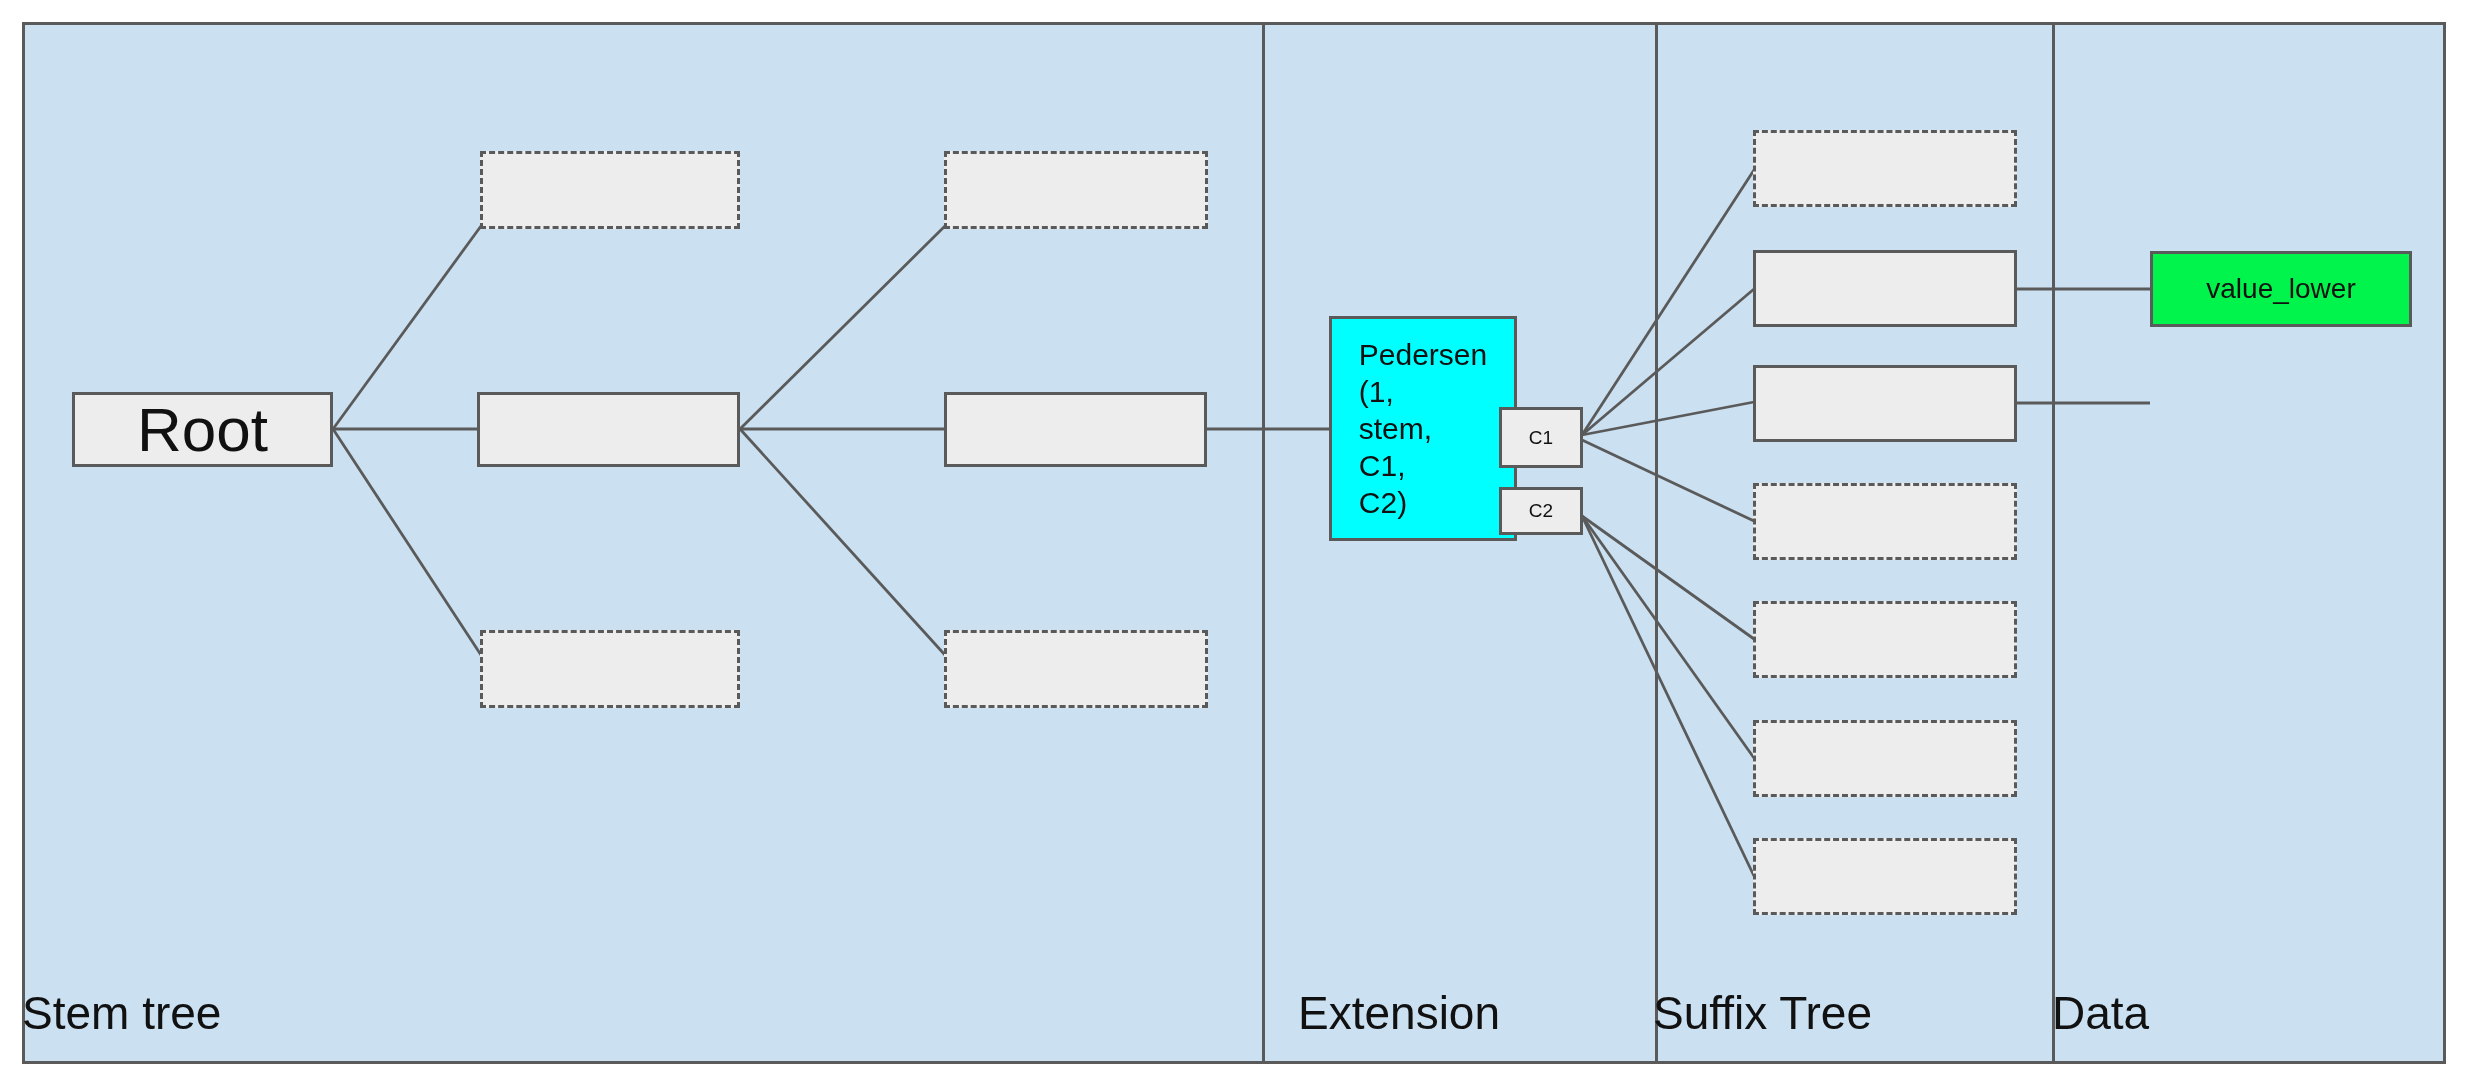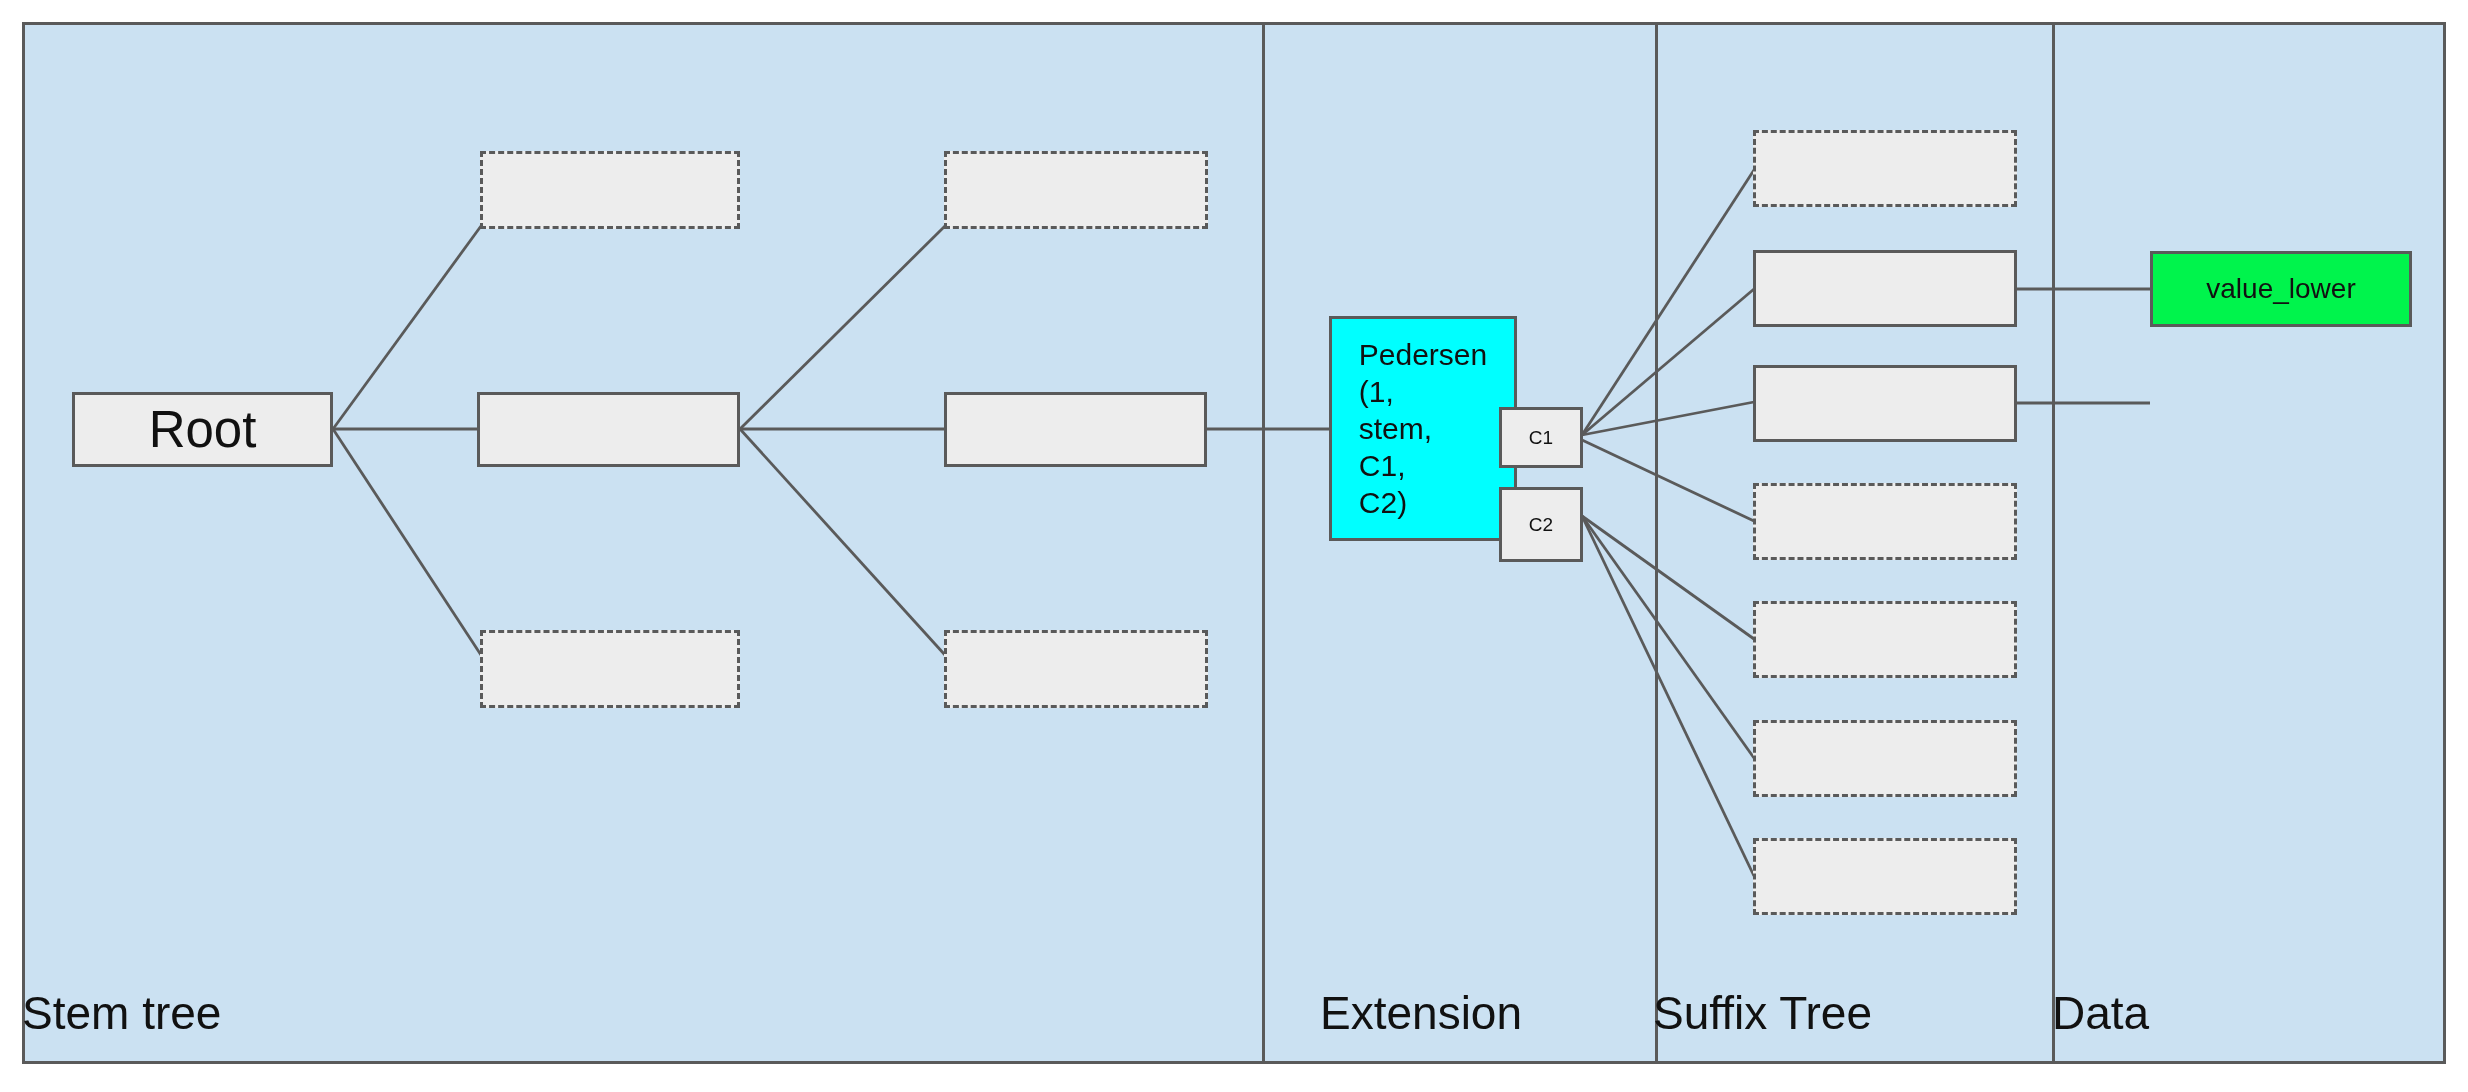--- a/index.html
+++ b/index.html
@@ -28,21 +28,21 @@
   .node{
     position:absolute;box-sizing:border-box;z-index:2;
     background:#ededed;border:3px solid #5a5a5a;
     display:flex;align-items:center;justify-content:center;
     color:#111;
   }
   .node.dashed{border-style:dashed;}
   .node.cyan{background:#00ffff;z-index:2;}
   .node.small{z-index:3;font-size:19px;}
   .node.green{background:#00f44c;font-size:28px;}
-  .root-label{font-size:51px;}
+  .root-label{font-size:62px;}
   .ped-label{
     font-size:30px;line-height:37px;text-align:left;
     white-space:pre-line;
   }
 </style>
 </head>
 <body>
 
 <div class="stage">
 
@@ -73,21 +73,21 @@
       <line x1="2017" y1="289" x2="2150" y2="289"></line>
       <line x1="2017" y1="403" x2="2150" y2="403"></line>
     </g>
   </svg>
 
   <div class="divider" style="left:1262px;"></div>
   <div class="divider" style="left:1655px;"></div>
   <div class="divider" style="left:2052px;"></div>
 
   <div class="sec-label" style="left:22px;width:1240px;">Stem tree</div>
-  <div class="sec-label" style="left:1320px;width:393px;">Extension</div>
+  <div class="sec-label" style="left:1262px;width:393px;padding-left:36px;">Extension</div>
   <div class="sec-label" style="left:1629px;width:479px;margin-left:24px;">Suffix Tree</div>
   <div class="sec-label" style="left:2052px;width:394px;">Data</div>
 
   <div class="node" style="left:72px;top:392px;width:261px;height:75px;">
     <span class="root-label">Root</span>
   </div>
   <div class="node dashed" style="left:480px;top:151px;width:260px;height:78px;"></div>
   <div class="node" style="left:477px;top:392px;width:263px;height:75px;"></div>
   <div class="node dashed" style="left:480px;top:630px;width:260px;height:78px;"></div>
   <div class="node dashed" style="left:944px;top:151px;width:264px;height:78px;"></div>
@@ -97,21 +97,21 @@
   <div class="node cyan" style="left:1329px;top:316px;width:188px;height:225px;">
     <span class="ped-label">Pedersen
 (1,
 stem,
 C1,
 C2)</span>
   </div>
   <div class="node small" style="left:1499px;top:407px;width:84px;height:61px;">
     <span>C1</span>
   </div>
-  <div class="node small" style="left:1499px;top:487px;width:84px;height:75px;">
+  <div class="node small" style="left:1499px;top:487px;width:84px;height:48px;">
     <span>C2</span>
   </div>
 
   <div class="node dashed" style="left:1753px;top:130px;width:264px;height:77px;"></div>
   <div class="node" style="left:1753px;top:250px;width:264px;height:77px;"></div>
   <div class="node" style="left:1753px;top:365px;width:264px;height:77px;"></div>
   <div class="node dashed" style="left:1753px;top:483px;width:264px;height:77px;"></div>
   <div class="node dashed" style="left:1753px;top:601px;width:264px;height:77px;"></div>
   <div class="node dashed" style="left:1753px;top:720px;width:264px;height:77px;"></div>
   <div class="node dashed" style="left:1753px;top:838px;width:264px;height:77px;"></div>

